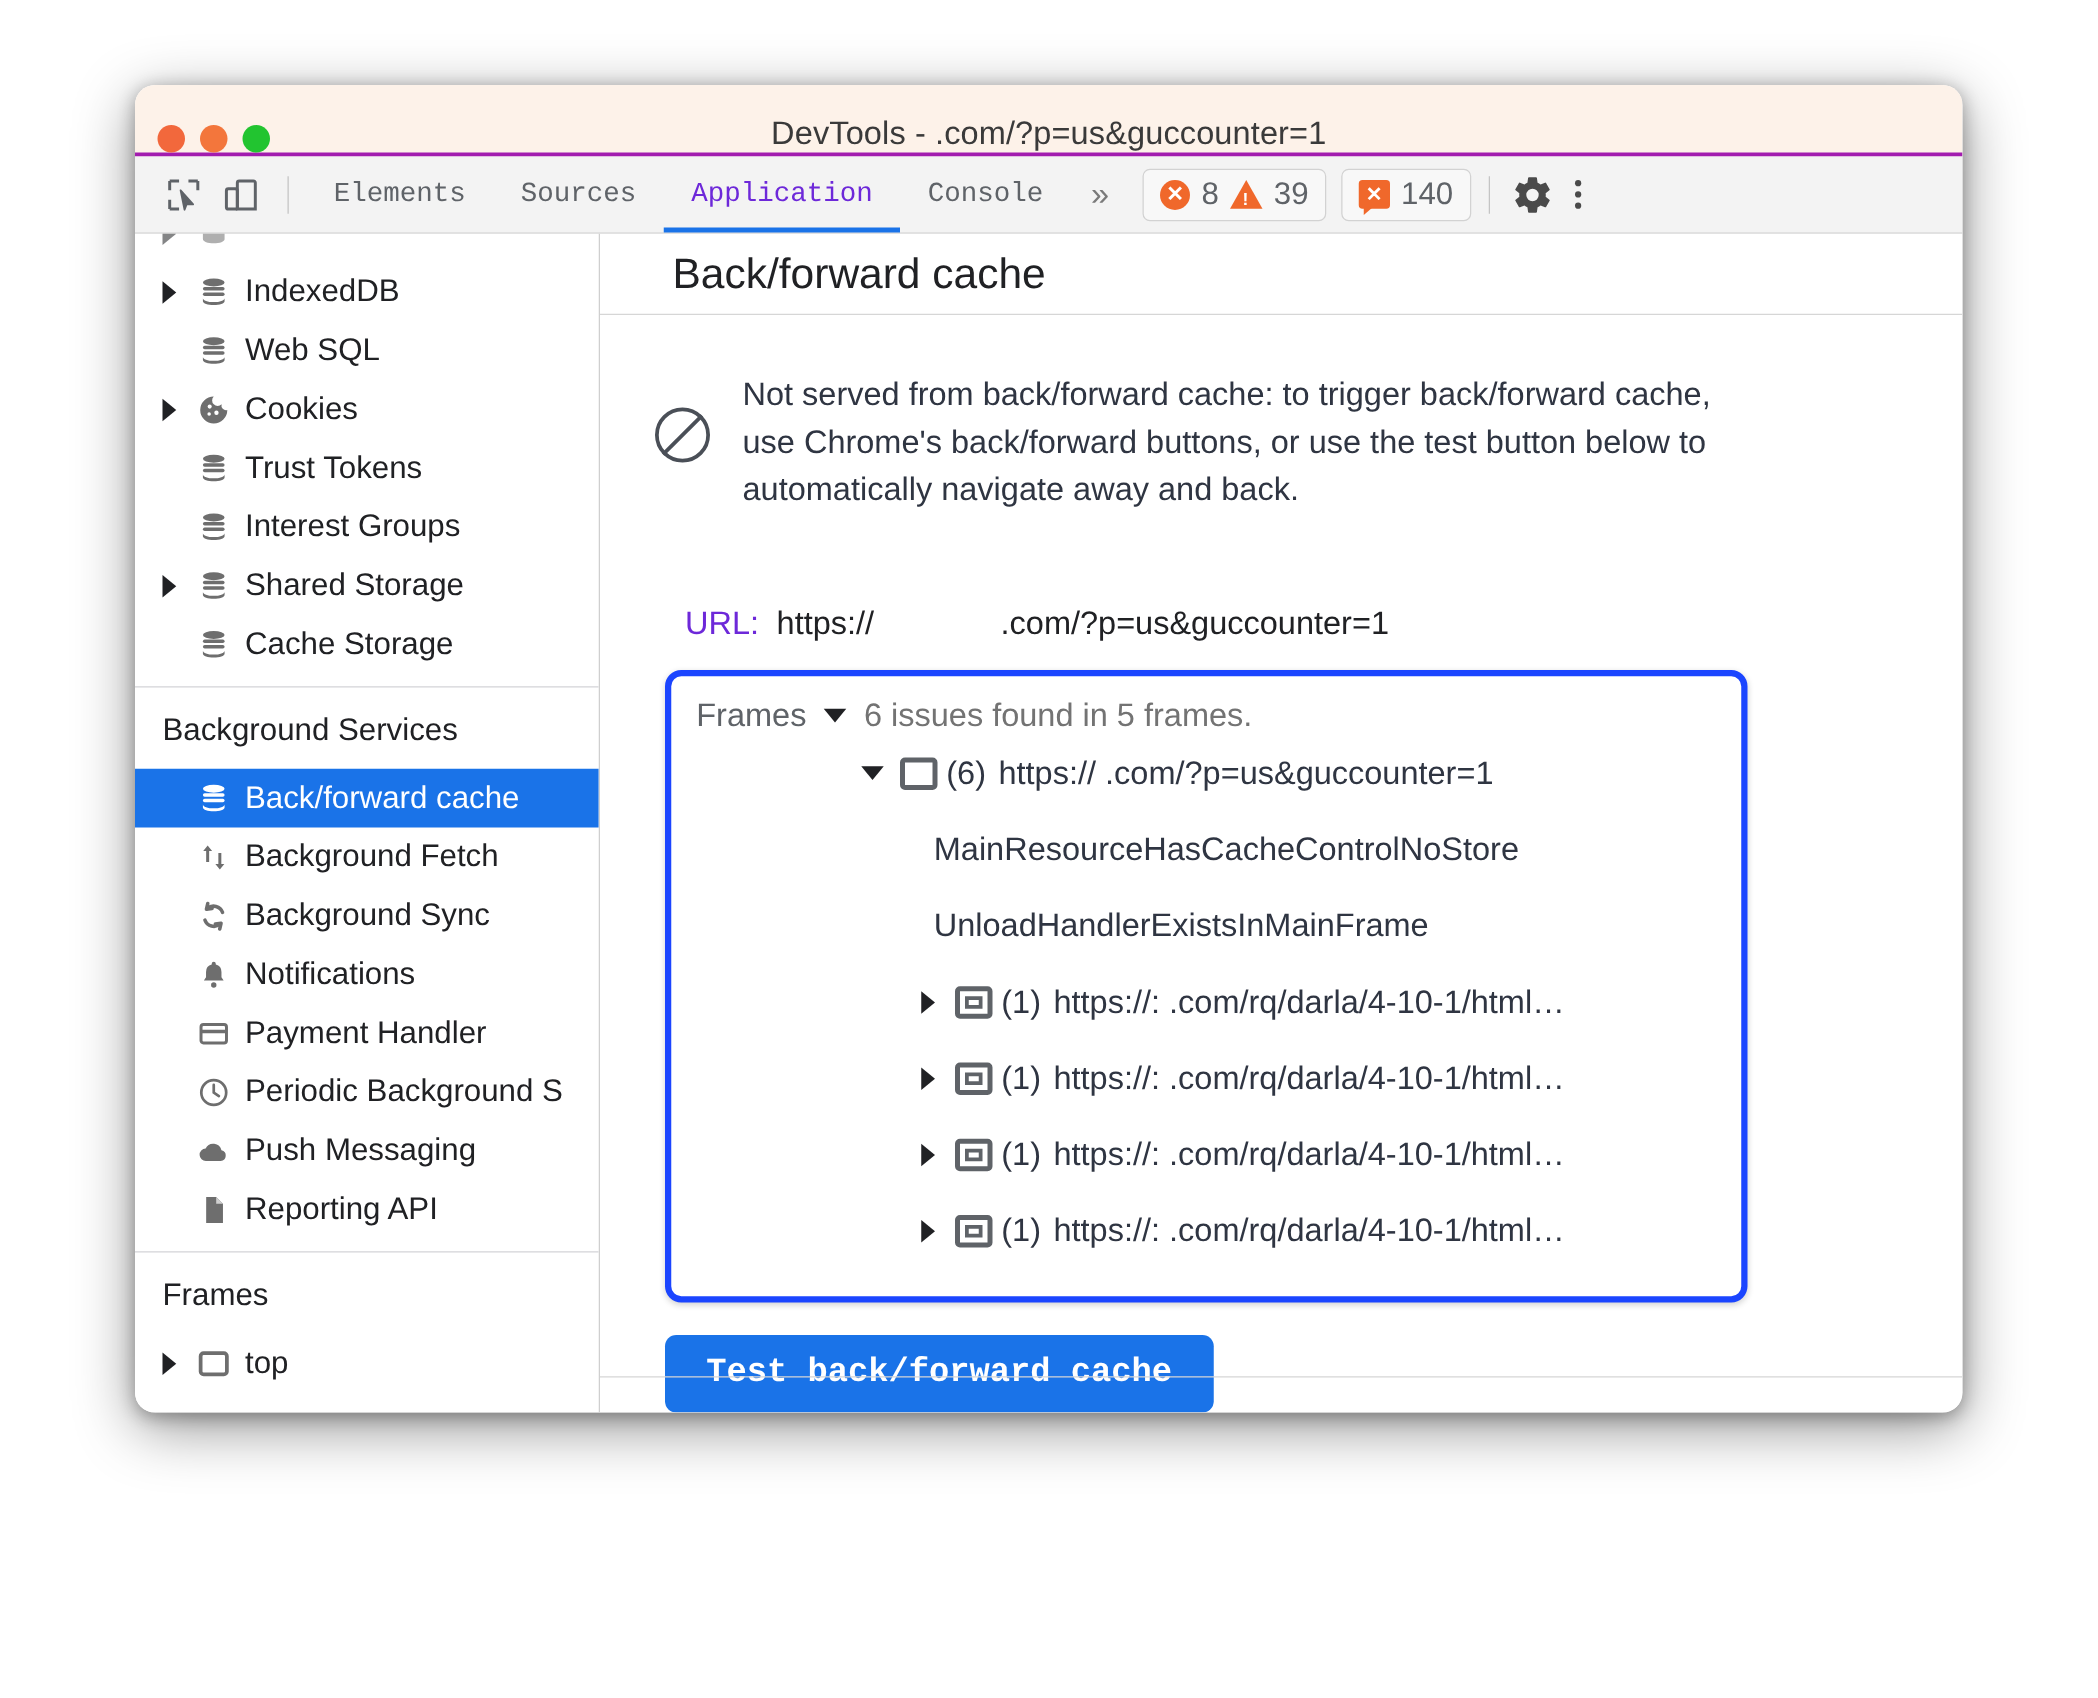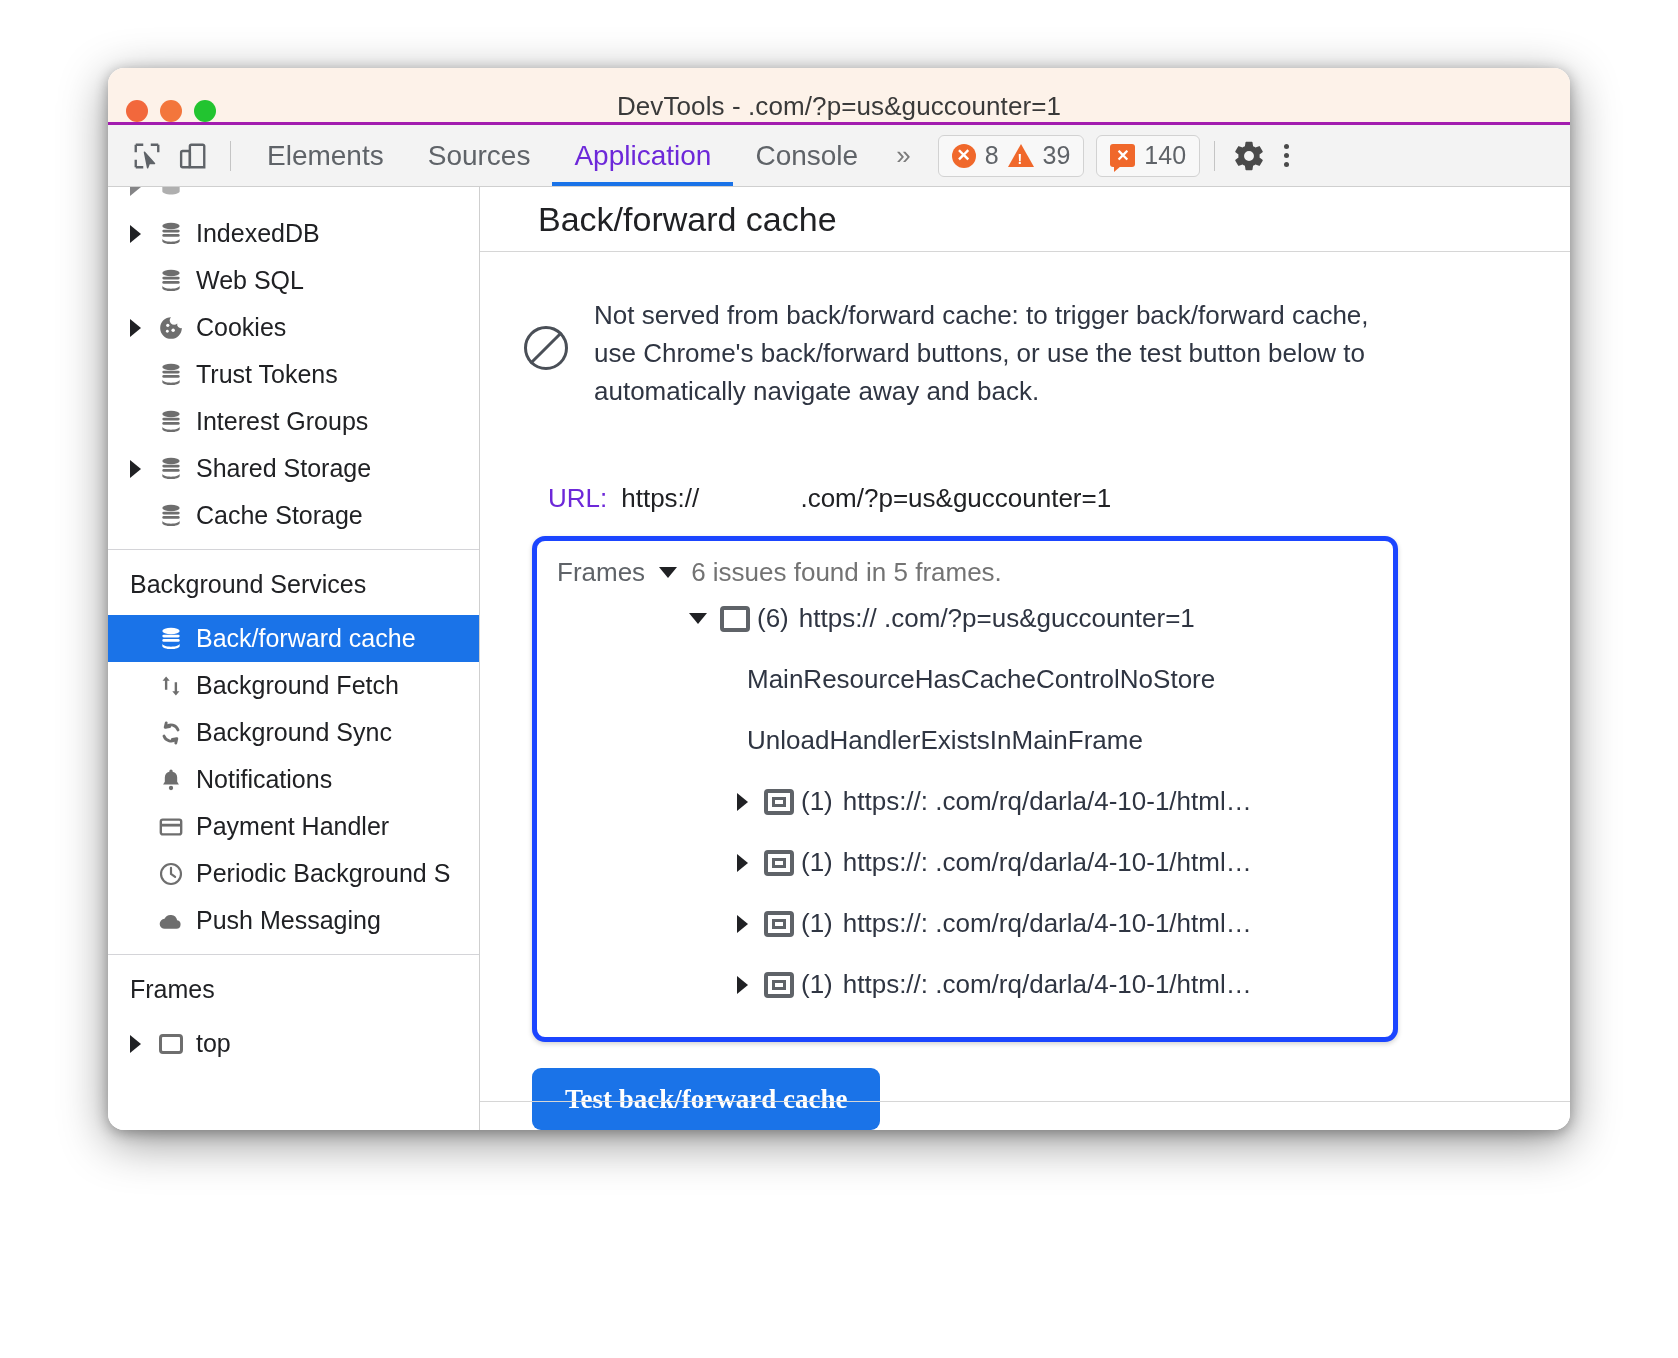--- a/index.html
+++ b/index.html
@@ -71,23 +71,24 @@
     width: 1px; height: 30px;
     background: #c4c4c4;
     margin: 0 14px;
   }
   .tabs { display: flex; align-items: center; height: 100%; }
   .tab {
     position: relative;
     padding: 0 22px;
     height: 100%;
     display: flex; align-items: center;
-    font-size: 28px;
+    font-size: 22px;
     color: #5f6368;
     white-space: nowrap;
+    font-family: Liberation Mono, monospace;
   }
   .tab.active { color: #6d28d9; }
   .tab.active::after {
     content: "";
     position: absolute;
     left: 0; right: 0; bottom: 0;
     height: 4px;
     background: #1a73e8;
   }
   .chev-more {
@@ -338,21 +339,21 @@
     width: 14px; height: 10px;
     border: 3px solid #5f6368;
   }
 
   .test-btn {
     margin: 26px 0 0 52px;
     background: #1a73e8;
     color: #ffffff;
     border: none;
     border-radius: 9px;
-    font-family: Liberation Serif, serif;
+    font-family: Liberation Mono, monospace;
     font-size: 27px;
     font-weight: bold;
     padding: 0 33px;
     height: 62px;
     cursor: pointer;
   }
 
   .main-bottom-rule {
     position: absolute;
     left: 0; right: 0; bottom: 28px;
@@ -651,20 +652,32 @@
                 <span class="caret-right"></span>
               </span>
             <span class="ti">
               <svg width="26" height="26" viewBox="0 0 24 24" fill="#6e6e6e">
                 <path d="M6.3 19.2A4.6 4.6 0 0 1 6 10a6.2 6.2 0 0 1 11.7 1.3 4 4 0 0 1-.6 7.9z"></path>
               </svg>
             </span>
             <span class="tlabel">Push Messaging</span>
           </div>
 
+          <div class="tree-row">
+            <span class="tw empty">
+                <span class="caret-right"></span>
+              </span>
+            <span class="ti">
+              <svg width="26" height="26" viewBox="0 0 24 24" fill="#6e6e6e">
+                <path d="M6.4 2.4h7.4l5 5v14.2H6.4z"></path>
+                <path d="M13.8 2.4l5 5h-5z" fill="#d0d0d0"></path>
+              </svg>
+            </span>
+            <span class="tlabel">Reporting API</span>
+          </div>
 
           <div class="section-divider"></div>
           <div class="section-title">Frames</div>
 
           <div class="tree-row">
             <span class="tw">
                 <span class="caret-right"></span>
               </span>
             <span class="ti">
               <svg width="26" height="24" viewBox="0 0 26 24" fill="none" stroke="#6e6e6e" stroke-width="3">

